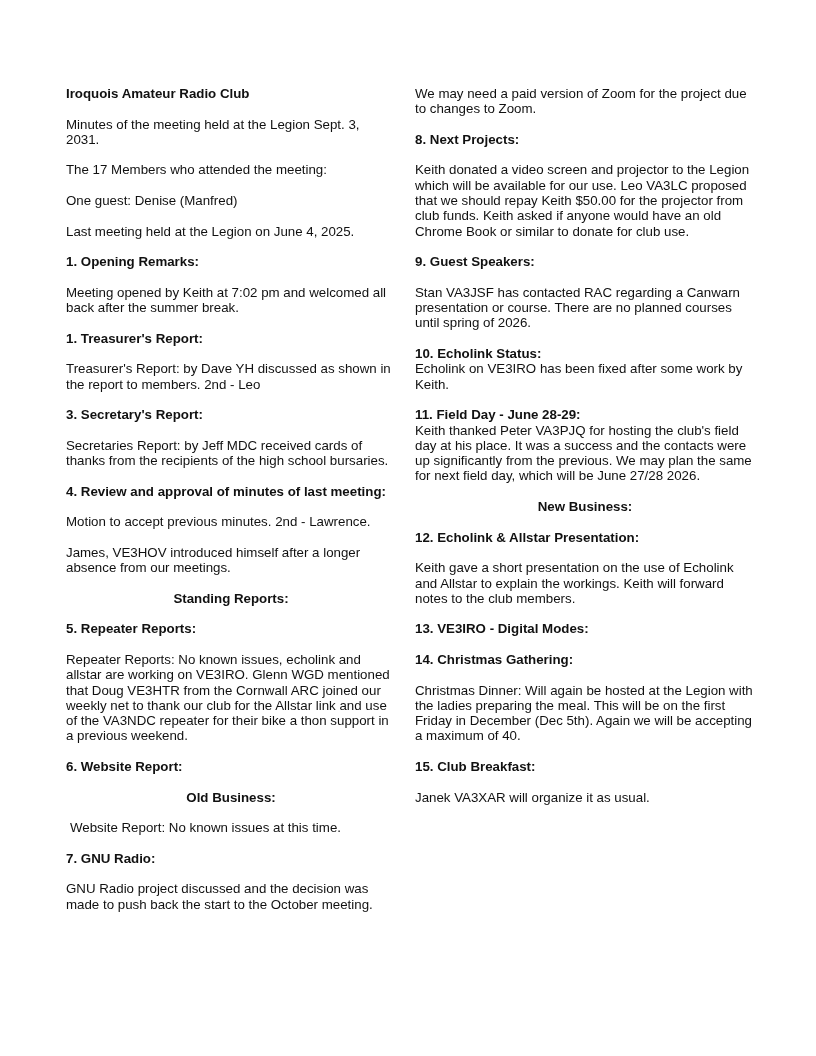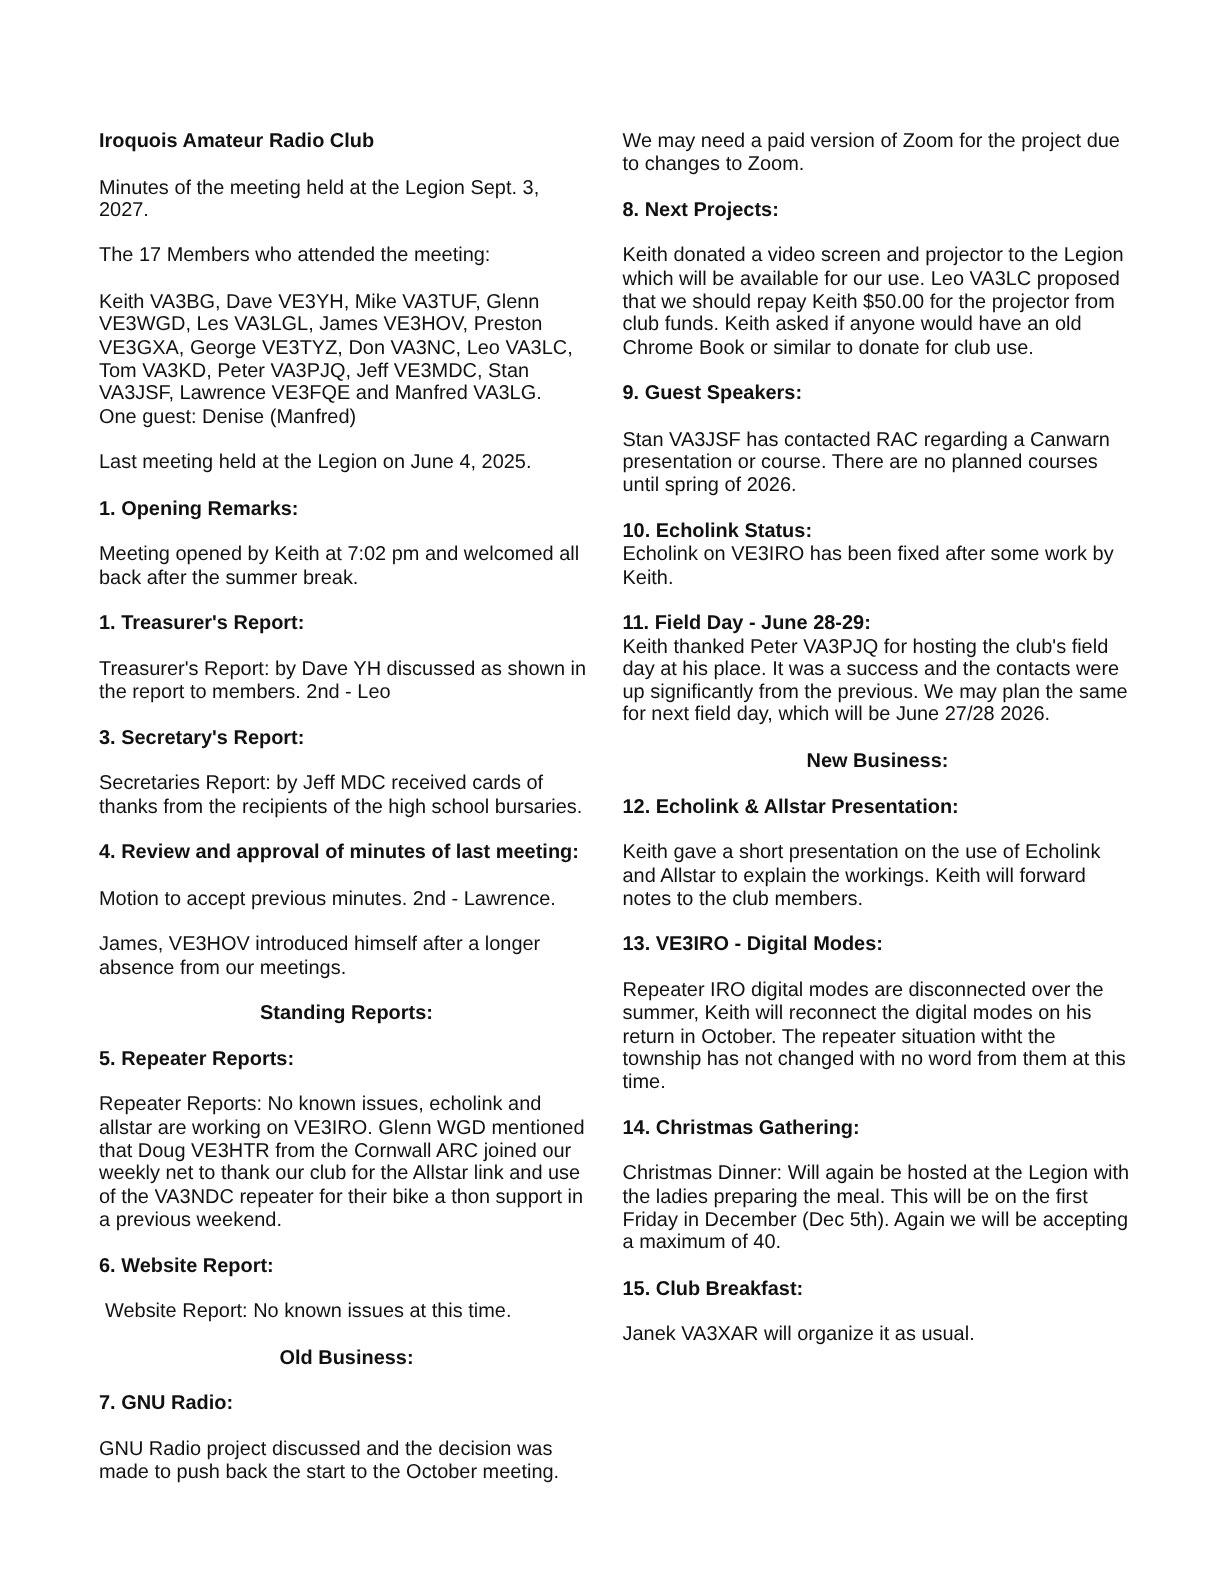--- a/index.html
+++ b/index.html
@@ -40,23 +40,22 @@
     .indent1 { padding-left: 4px; }
     .line { display: block; }
   </style>
 </head>
 <body>
 
 <div class="page">
 
   <div class="col col-left">
     <p class="p b">Iroquois Amateur Radio Club</p>
-    <p class="p">Minutes of the meeting held at the Legion Sept. 3, 2027.</p>
+    <p class="p">Minutes of the meeting held at the Legion Sept. 3, 2031.</p>
     <p class="p">The 17  Members who attended the meeting:</p>
-    <p class="p tight">Keith VA3BG, Dave VE3YH, Mike VA3TUF, Glenn VE3WGD, Les VA3LGL, James VE3HOV, Preston VE3GXA, George VE3TYZ, Don VA3NC, Leo VA3LC, Tom VA3KD, Peter VA3PJQ, Jeff VE3MDC, Stan VA3JSF, Lawrence VE3FQE and Manfred VA3LG.</p>
     <p class="p">One guest: Denise (Manfred)</p>
     <p class="p">Last meeting held at the Legion on June 4, 2025.</p>
 
     <p class="p b">1. Opening Remarks:</p>
     <p class="p">Meeting opened by Keith at 7:02 pm and welcomed all back after the summer break.</p>
 
     <p class="p b">1. Treasurer's Report:</p>
     <p class="p">Treasurer's Report: by Dave YH discussed as shown in the report to members. 2nd - Leo</p>
 
     <p class="p b">3. Secretary's Report:</p>
@@ -65,23 +64,23 @@
     <p class="p b">4. Review and approval of minutes of last meeting:</p>
     <p class="p">Motion to accept previous minutes. 2nd - Lawrence.</p>
     <p class="p">James, VE3HOV introduced himself after a longer absence from our meetings.</p>
 
     <p class="p b center">Standing Reports:</p>
 
     <p class="p b">5. Repeater Reports:</p>
     <p class="p">Repeater Reports: No known issues, echolink and allstar are working on VE3IRO. Glenn WGD mentioned that Doug VE3HTR from the Cornwall ARC joined our weekly net to thank our club for the Allstar link and use of the VA3NDC repeater for their bike a thon support in a previous weekend.</p>
 
     <p class="p b">6. Website Report:</p>
+    <p class="p b center">Old Business:</p>
+
     <p class="p indent1">Website Report: No known issues at this time.</p>
-
-    <p class="p b center">Old Business:</p>
 
     <p class="p b">7. GNU Radio:</p>
     <p class="p tight">GNU Radio project discussed and the decision was made to push back the start to the October meeting.</p>
   </div>
 
   <div class="col col-right">
     <p class="p">We may need a paid version of Zoom for the project due to changes to Zoom.</p>
 
     <p class="p b">8. Next Projects:</p>
     <p class="p">Keith donated a video screen and projector to the Legion which will be available for our use. Leo VA3LC proposed that we should repay Keith $50.00 for the projector from club funds. Keith asked if anyone would have an old Chrome Book or similar to donate for club use.</p>
@@ -94,21 +93,20 @@
 
     <p class="p b tight">11. Field Day - June 28-29:</p>
     <p class="p">Keith thanked Peter VA3PJQ for hosting the club's field day at his place. It was a success and the contacts were up significantly from the previous. We may plan the same for next field day, which will be June 27/28 2026.</p>
 
     <p class="p b center">New Business:</p>
 
     <p class="p b">12. Echolink &amp; Allstar Presentation:</p>
     <p class="p">Keith gave a short presentation on the use of Echolink and Allstar to explain the workings. Keith will forward notes to the club members.</p>
 
     <p class="p b">13. VE3IRO - Digital Modes:</p>
-    <p class="p">Repeater IRO digital modes are disconnected over the summer, Keith will reconnect the digital modes on his return in October. The repeater situation witht the township has not changed with no word from them at this time.</p>
 
     <p class="p b">14. Christmas Gathering:</p>
     <p class="p">Christmas Dinner: Will again be hosted at the Legion with the ladies preparing the meal. This will be on the first Friday in December (Dec 5th). Again we will be accepting a maximum of 40.</p>
 
     <p class="p b">15. Club Breakfast:</p>
     <p class="p tight">
       <span class="line">Janek VA3XAR will organize it as usual.</span>
     </p>
   </div>
 

